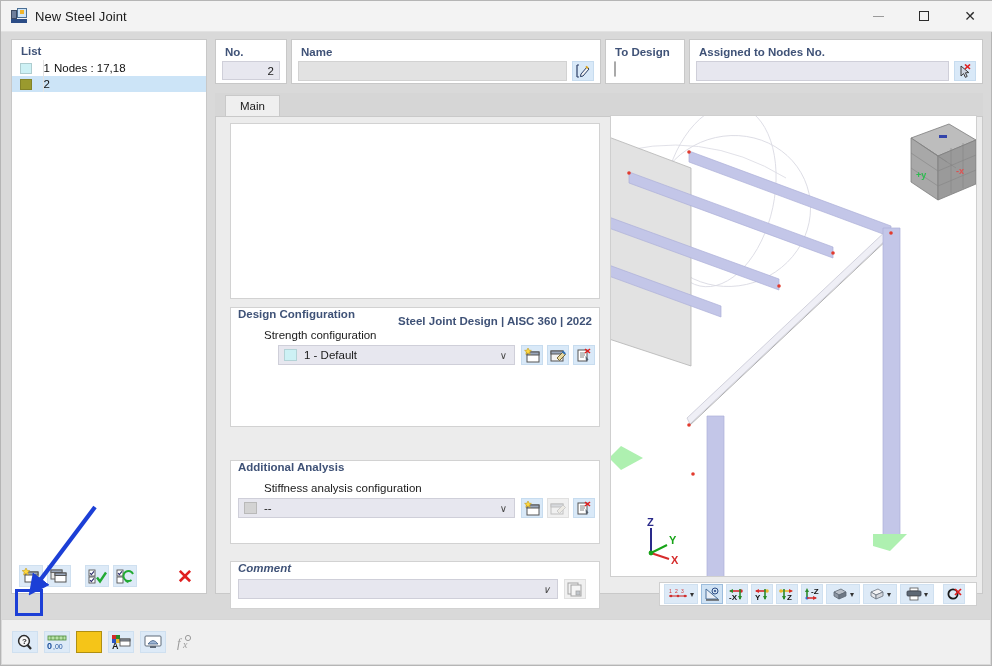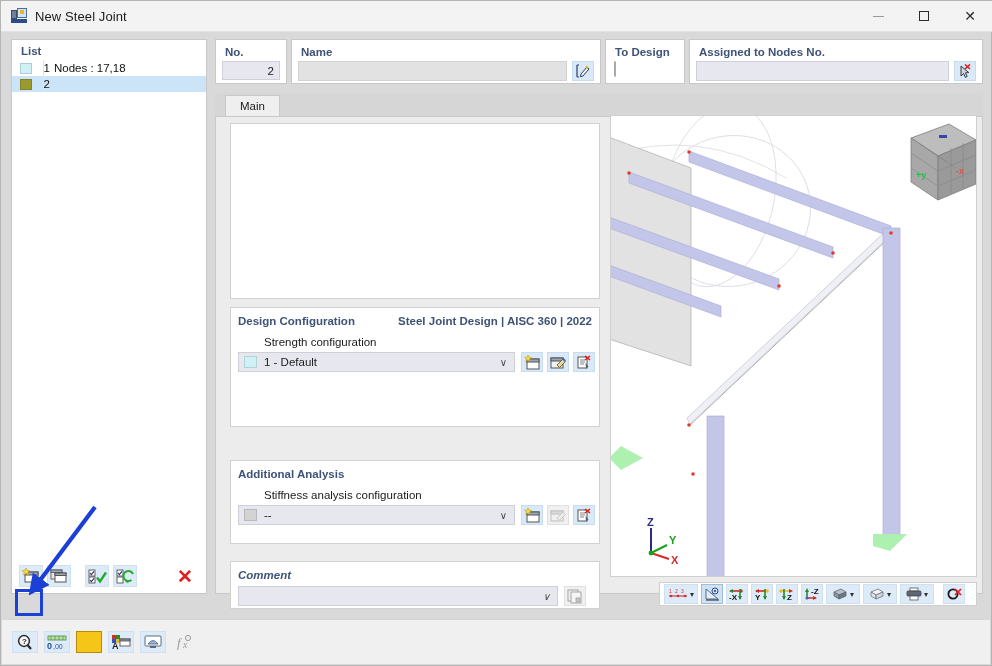--- a/index.html
+++ b/index.html
@@ -162,21 +162,21 @@
   .group {
     position: absolute; background: #ffffff;
     border: 1px solid #d2d2d2; box-sizing: border-box;
   }
   #grp-design { left: 229px; top: 306px; width: 370px; height: 120px; }
   #grp-analysis { left: 229px; top: 459px; width: 370px; height: 84px; }
   #grp-comment { left: 229px; top: 560px; width: 370px; height: 48px; font-style: italic; }
 
   .grp-title {
     font-size: 11.5px; font-weight: bold; color: #3f5277;
-    padding: 7px 0 0 7px;
+    padding: 0 0 0 7px;
   }
   .grp-title-right {
     position: absolute; right: 7px; top: 7px;
     font-size: 11.5px; font-weight: bold; color: #3f5277;
   }
   .grp-sub {
     font-size: 11.5px; color: #1a1a1a; padding: 9px 0 0 7px; margin-left: 26px;
   }
 
   .combo-row { display: flex; align-items: center; padding: 4px 0 0 7px; }
@@ -391,21 +391,21 @@
 
   <div class="content-bg"></div>
 
   <div id="preview-box"></div>
 
   <div class="group" id="grp-design">
     <div class="grp-title">Design Configuration</div>
     <div class="grp-title-right">Steel Joint Design | AISC 360 | 2022</div>
     <div class="grp-sub">Strength configuration</div>
     <div class="combo-row">
-      <div class="combo" style="width:281px;">
+      <div class="combo" style="width:281px;margin-left:40px;">
         <span class="c-swatch" style="background:#cdf1f5"></span>
         <span class="c-text">1 - Default</span>
         <span class="caret">∨</span>
       </div>
       <span class="cfg-btns">
         <span class="cfg-btn">
           <svg width="17" height="15" viewBox="0 0 17 15">
             <rect x="3" y="4" width="12" height="10" fill="#ffffff" stroke="#555" stroke-width="1"></rect>
             <rect x="3" y="4" width="12" height="3" fill="#9aa7bb" stroke="#555" stroke-width="1"></rect>
             <path d="M4 0 L5 2.2 L7.4 2.4 L5.6 3.9 L6.2 6.3 L4 5 L1.8 6.3 L2.4 3.9 L0.6 2.4 L3 2.2 Z" fill="#ffd83d" stroke="#c49b16" stroke-width=".6"></path>

